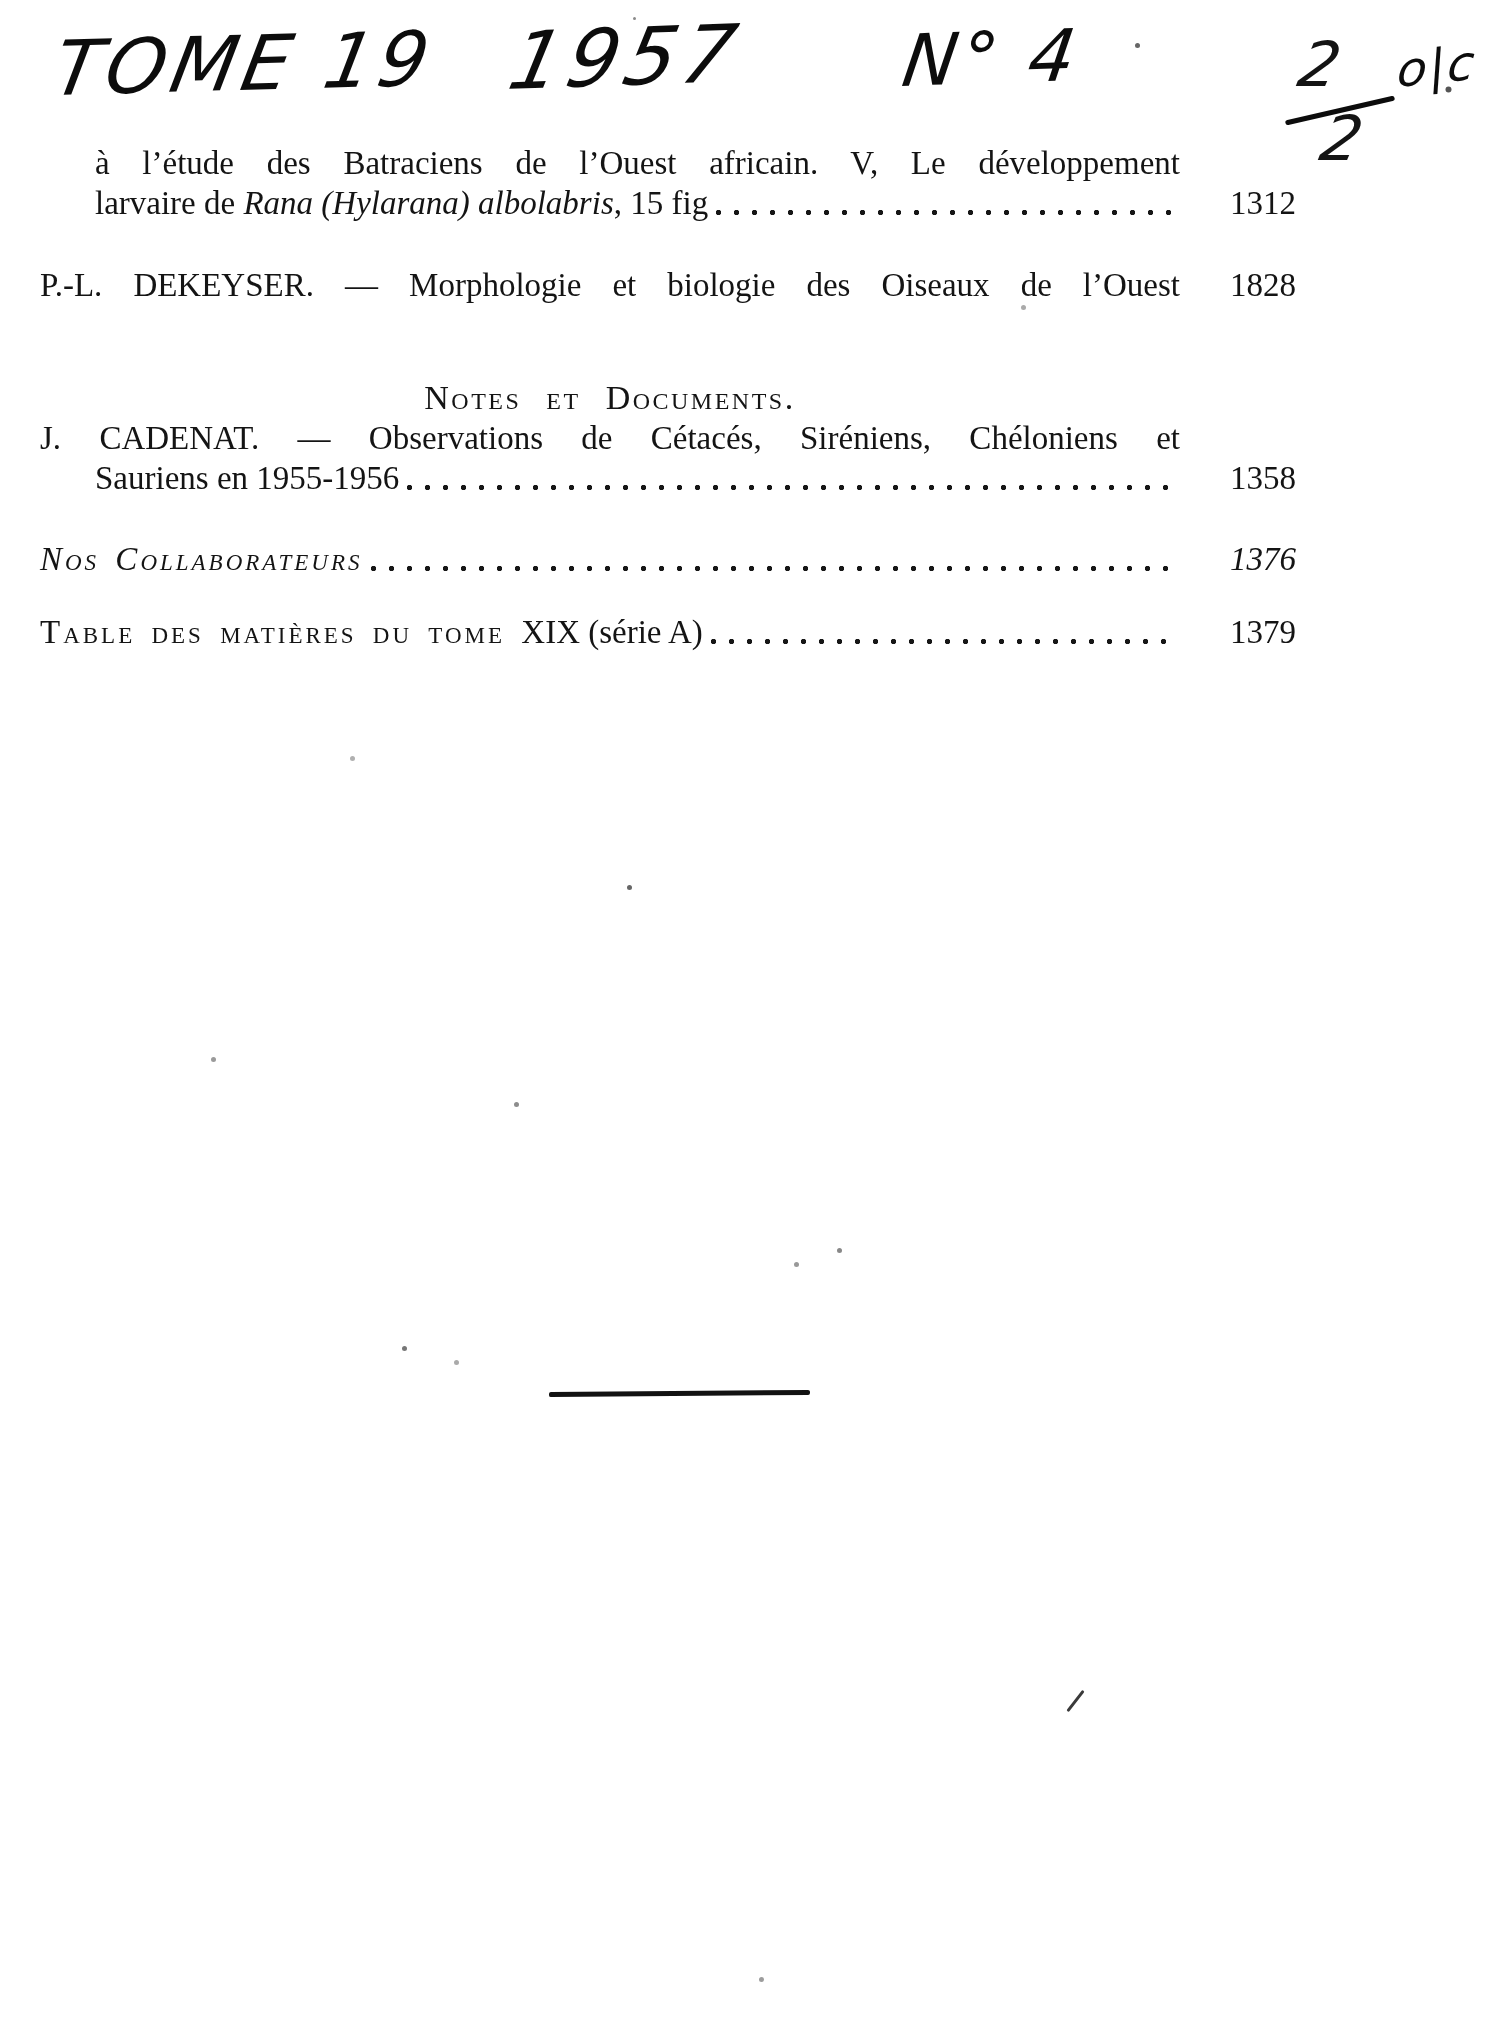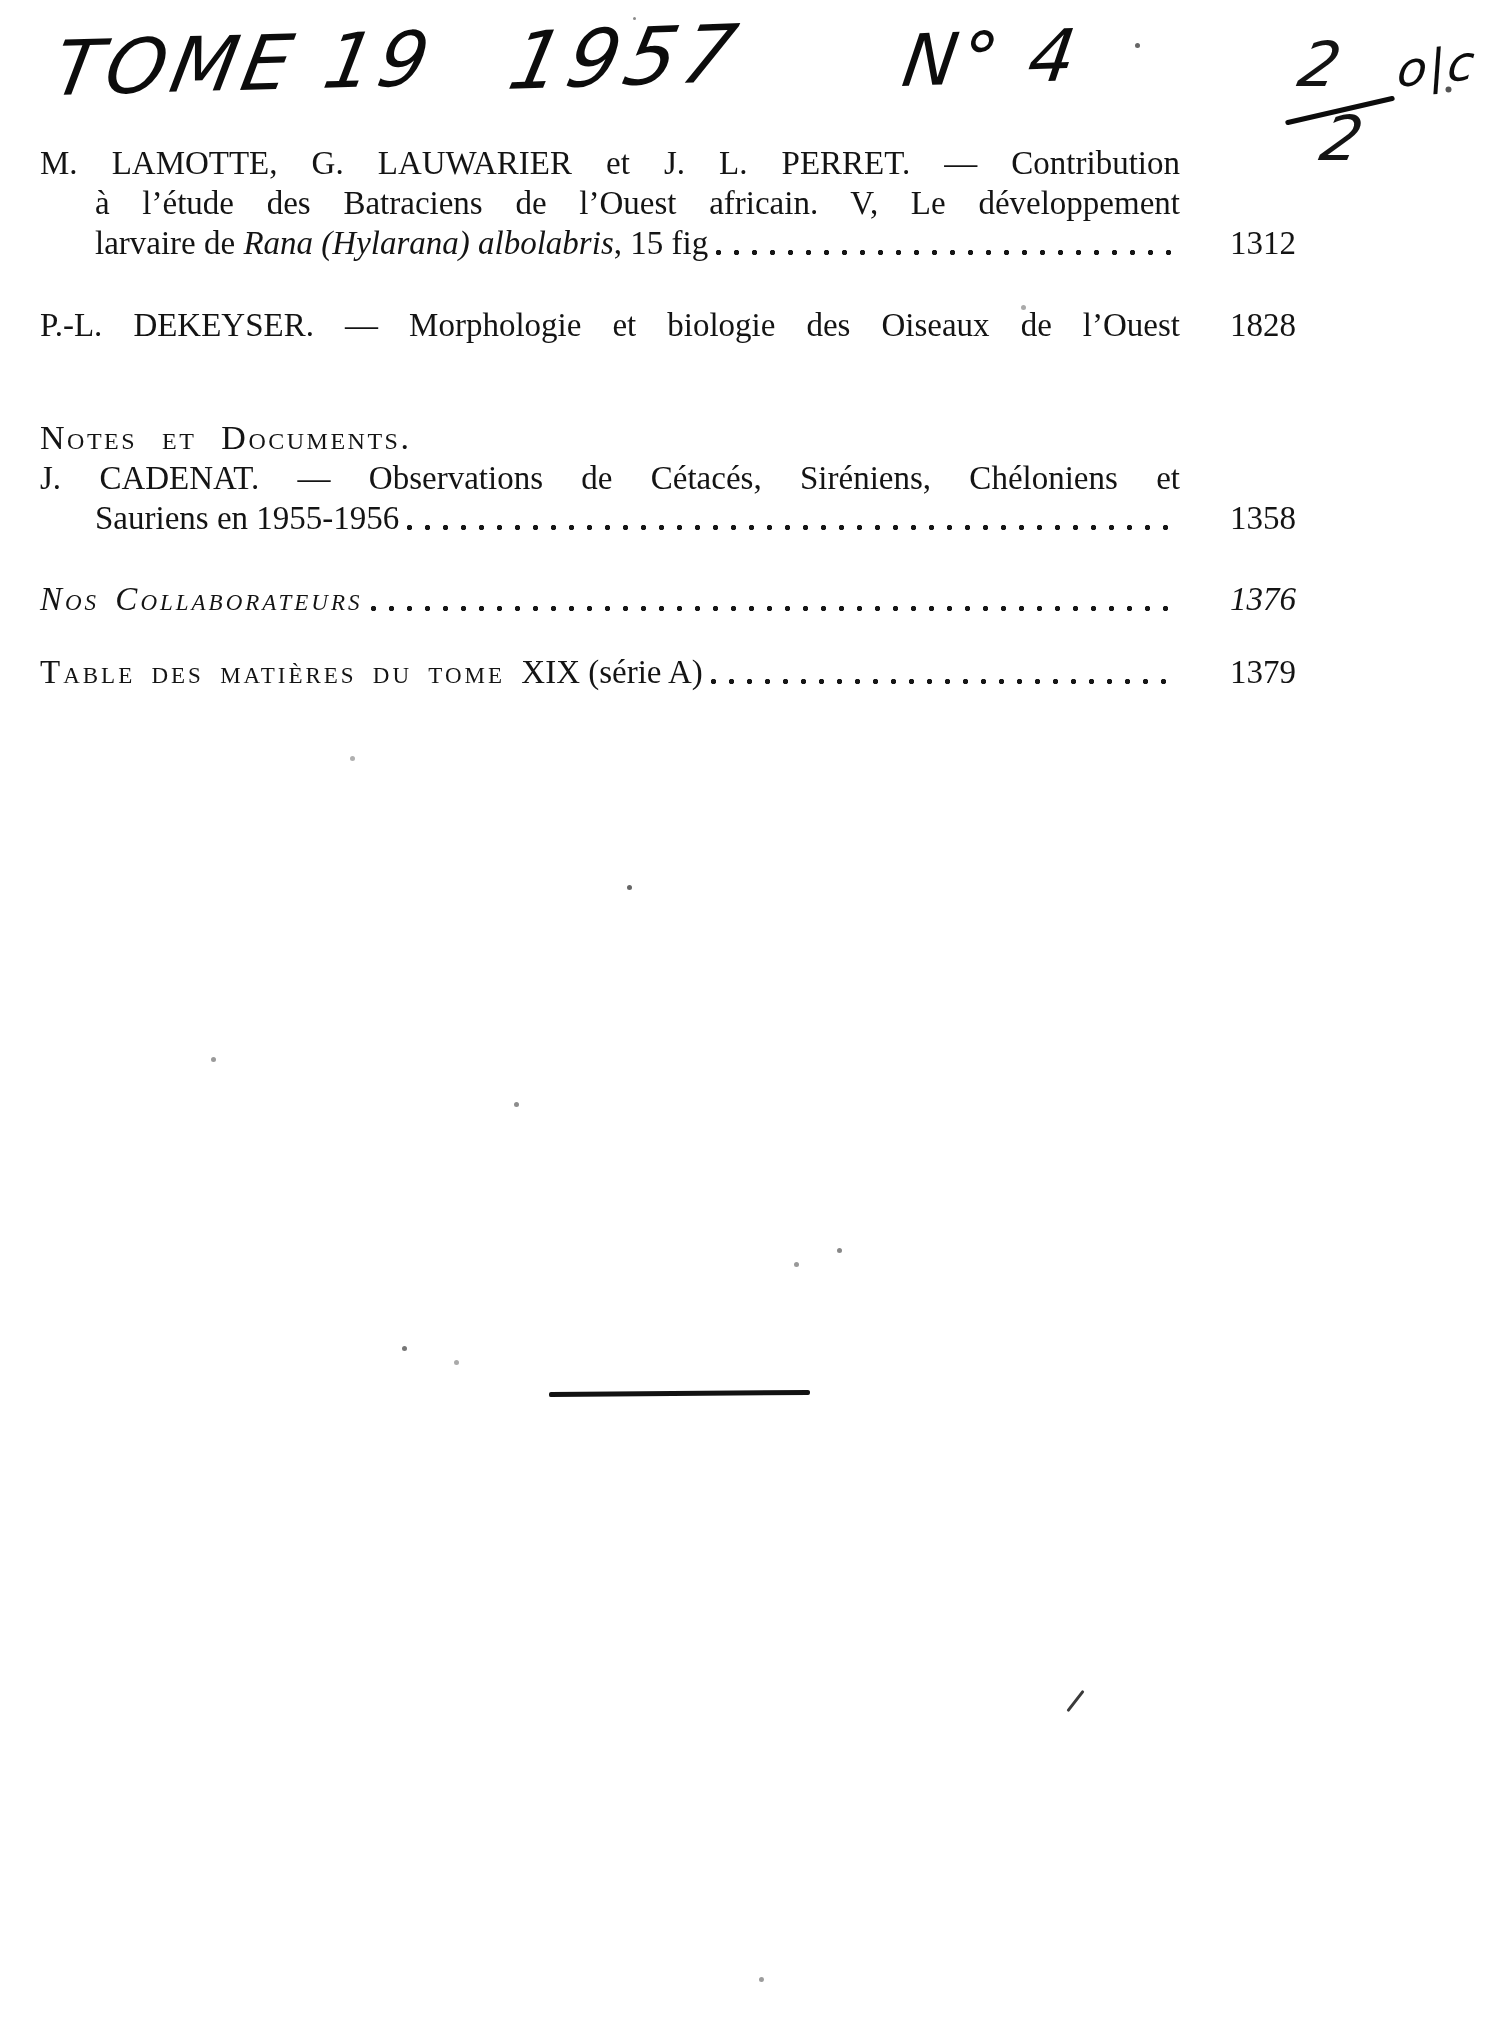--- a/index.html
+++ b/index.html
@@ -73,20 +73,21 @@
     background-size:18px 7px;
     background-repeat:repeat-x;
   }
   .italic { font-style:italic; }
   .sc { font-variant:small-caps; letter-spacing:3px; word-spacing:5px; }
 
   .entry-dekeyser { margin-top:42px;justify-content:center; }
   .section-heading {
     margin-top:73px;
     width:1140px;
+    text-align:center;
     font-variant:small-caps;
     font-size:34px;
     line-height:40px;
     letter-spacing:2.5px;
     word-spacing:14px;
   }
   .entry-cadenat { }
   .entry-collaborateurs { margin-top:41px;font-style:italic; }
   .entry-table { margin-top:33px; }
 
@@ -136,21 +137,20 @@
     <span class="num">2</span>
     <span class="bar"></span>
     <span class="den">2</span>
   </div>
   <span class="hw hw-mark">o|c</span>
 
   <main class="toc">
 
     <section class="entry entry-lamotte">
       <div class="lines">
-        <div class="line jl">M. LAMOTTE, G. LAUWARIER et J. L. PERRET. — Contribution</div>
         <div class="line jl indent">à l’étude des Batraciens de l’Ouest africain. V, Le développement</div>
         <div class="line leaderline indent">
           <span class="ltext"><span>larvaire de </span><span class="italic">Rana (Hylarana) albolabris</span><span>, 15 fig</span></span>
           <span class="dots"></span>
         </div>
       </div>
       <div class="pagenum">1312</div>
     </section>
 
     <section class="entry entry-dekeyser">

